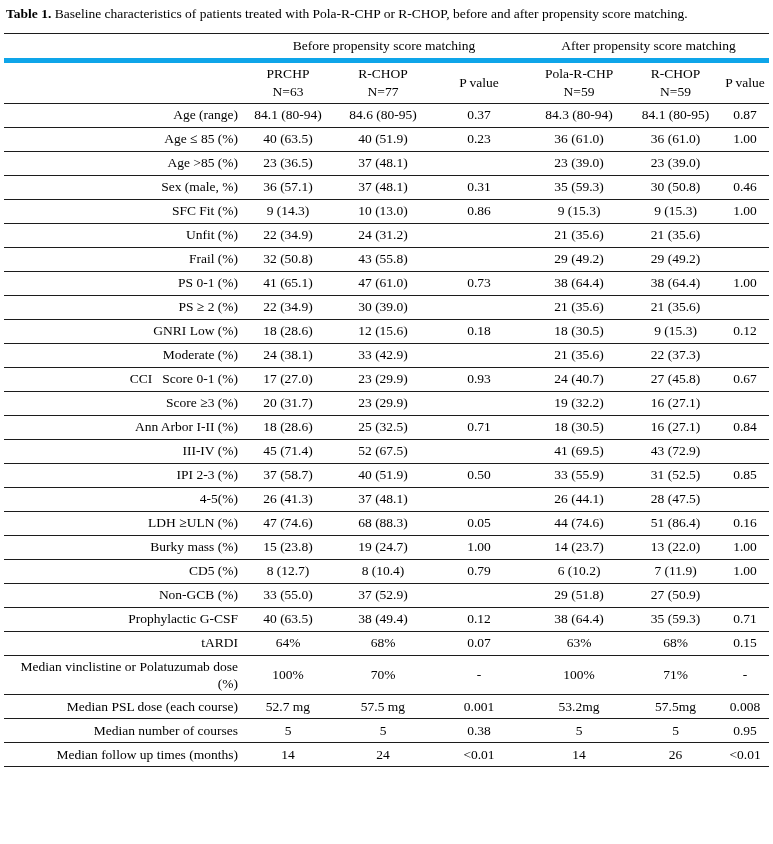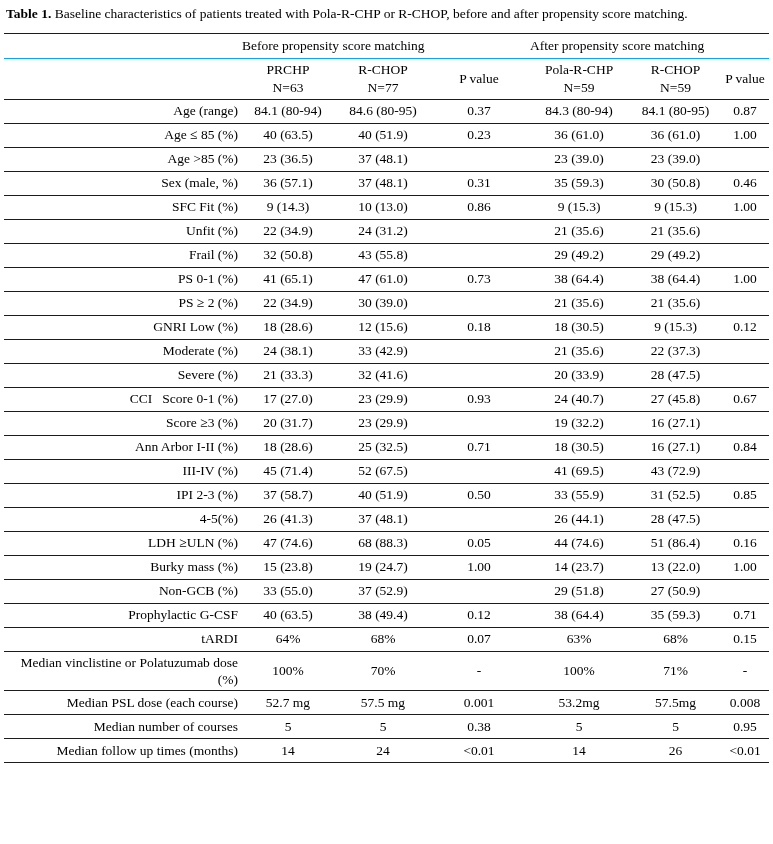--- a/index.html
+++ b/index.html
@@ -31,21 +31,22 @@
   }
   table.chars td {
     vertical-align: middle;
     padding: 2px 2px;
     line-height: 1.28;
     height: 19px;
     overflow: hidden;
   }
   tr.spanner-row td {
     border-top: 1.5px solid #1c1c1c;
-    border-bottom: 1px solid #0ea5e9;
+    border-bottom: 5px solid #0ea5e9;
+    text-align: center;
     height: 20px;
   }
   tr.colhead-row td {
     border-bottom: 1px solid #1c1c1c;
     text-align: center;
     height: 36px;
   }
   tbody td { border-bottom: 1px solid #1c1c1c; }
   td.val { text-align: center; }
   td.label { text-align: right; }
@@ -197,29 +198,20 @@
         <tr>
           <td class="label ind2">Moderate (%)</td>
           <td class="val">24 (38.1)</td>
           <td class="val">33 (42.9)</td>
           <td class="val"></td>
           <td class="val">21 (35.6)</td>
           <td class="val">22 (37.3)</td>
           <td class="val"></td>
         </tr>
         <tr>
-          <td class="label ind2">Severe (%)</td>
-          <td class="val">21 (33.3)</td>
-          <td class="val">32 (41.6)</td>
-          <td class="val"></td>
-          <td class="val">20 (33.9)</td>
-          <td class="val">28 (47.5)</td>
-          <td class="val"></td>
-        </tr>
-        <tr>
           <td class="label ind0">CCI&nbsp;&nbsp;&nbsp;Score 0-1 (%)</td>
           <td class="val">17 (27.0)</td>
           <td class="val">23 (29.9)</td>
           <td class="val">0.93</td>
           <td class="val">24 (40.7)</td>
           <td class="val">27 (45.8)</td>
           <td class="val">0.67</td>
         </tr>
         <tr>
           <td class="label ind2">Score ≥3 (%)</td>
@@ -278,20 +270,29 @@
         <tr>
           <td class="label ind0">Burky mass (%)</td>
           <td class="val">15 (23.8)</td>
           <td class="val">19 (24.7)</td>
           <td class="val">1.00</td>
           <td class="val">14 (23.7)</td>
           <td class="val">13 (22.0)</td>
           <td class="val">1.00</td>
         </tr>
         <tr>
+          <td class="label ind0">CD5 (%)</td>
+          <td class="val">8 (12.7)</td>
+          <td class="val">8 (10.4)</td>
+          <td class="val">0.79</td>
+          <td class="val">6 (10.2)</td>
+          <td class="val">7 (11.9)</td>
+          <td class="val">1.00</td>
+        </tr>
+        <tr>
           <td class="label ind0">Non-GCB (%)</td>
           <td class="val">33 (55.0)</td>
           <td class="val">37 (52.9)</td>
           <td class="val"></td>
           <td class="val">29 (51.8)</td>
           <td class="val">27 (50.9)</td>
           <td class="val"></td>
         </tr>
         <tr>
           <td class="label ind0">Prophylactic G-CSF</td>

